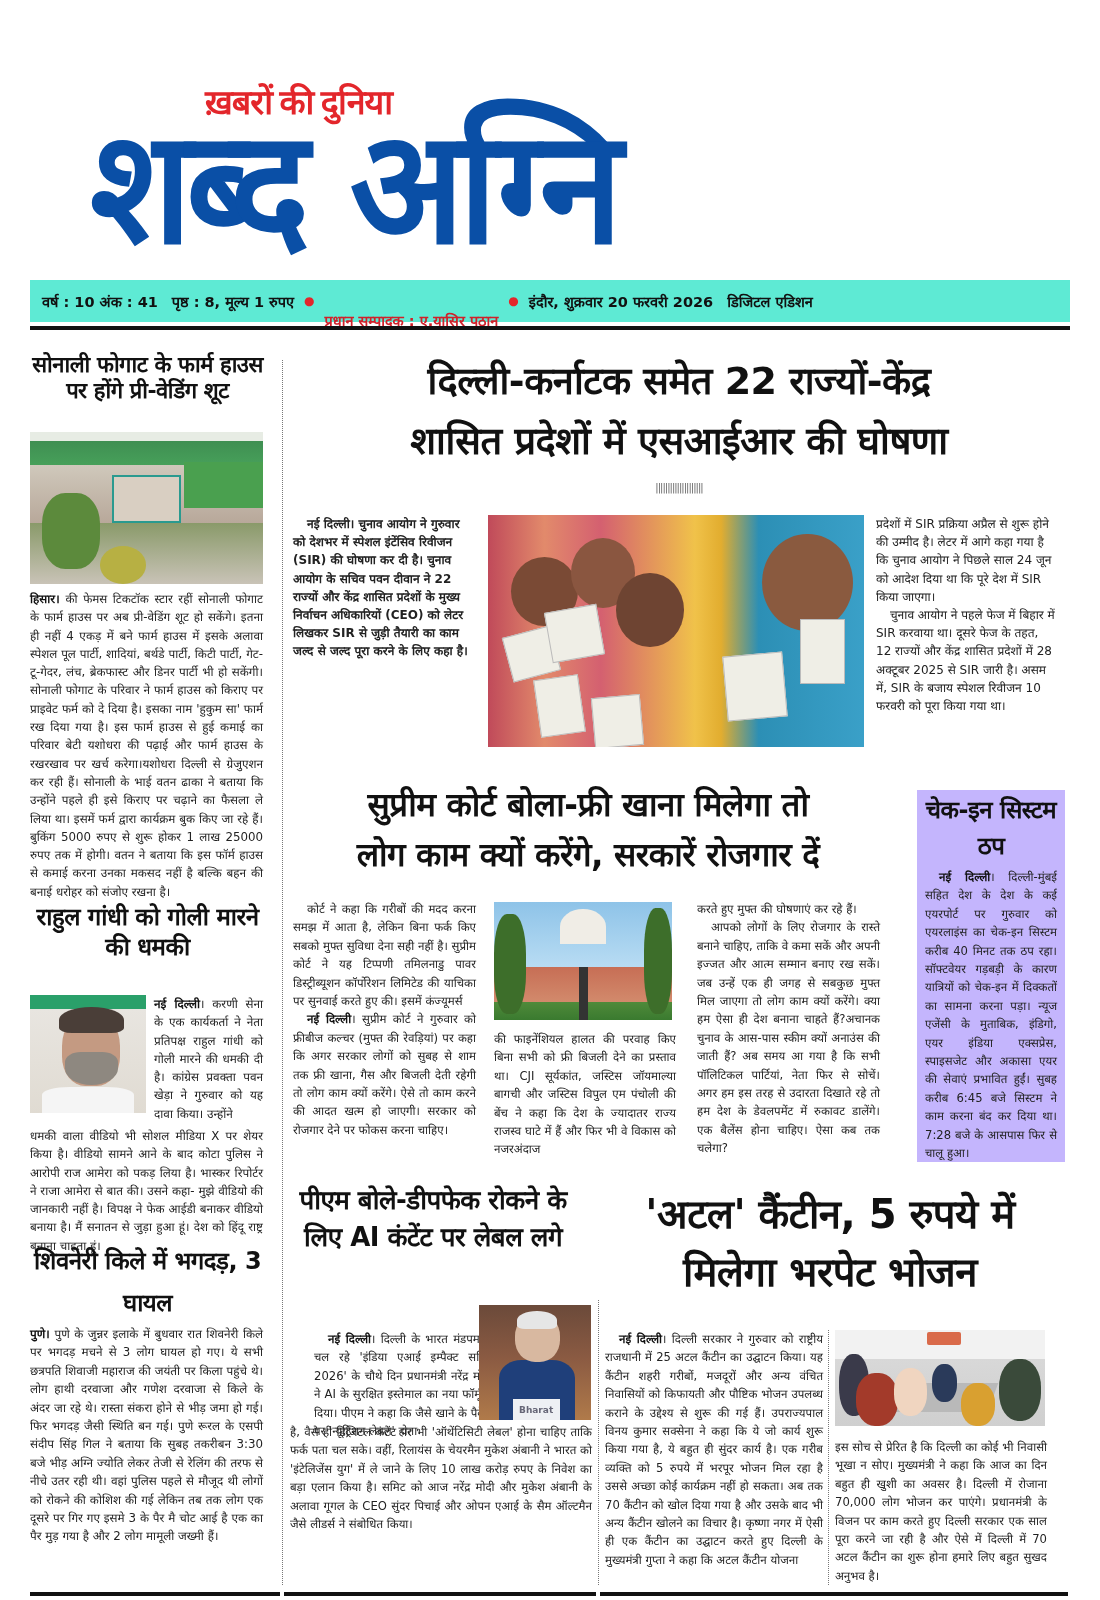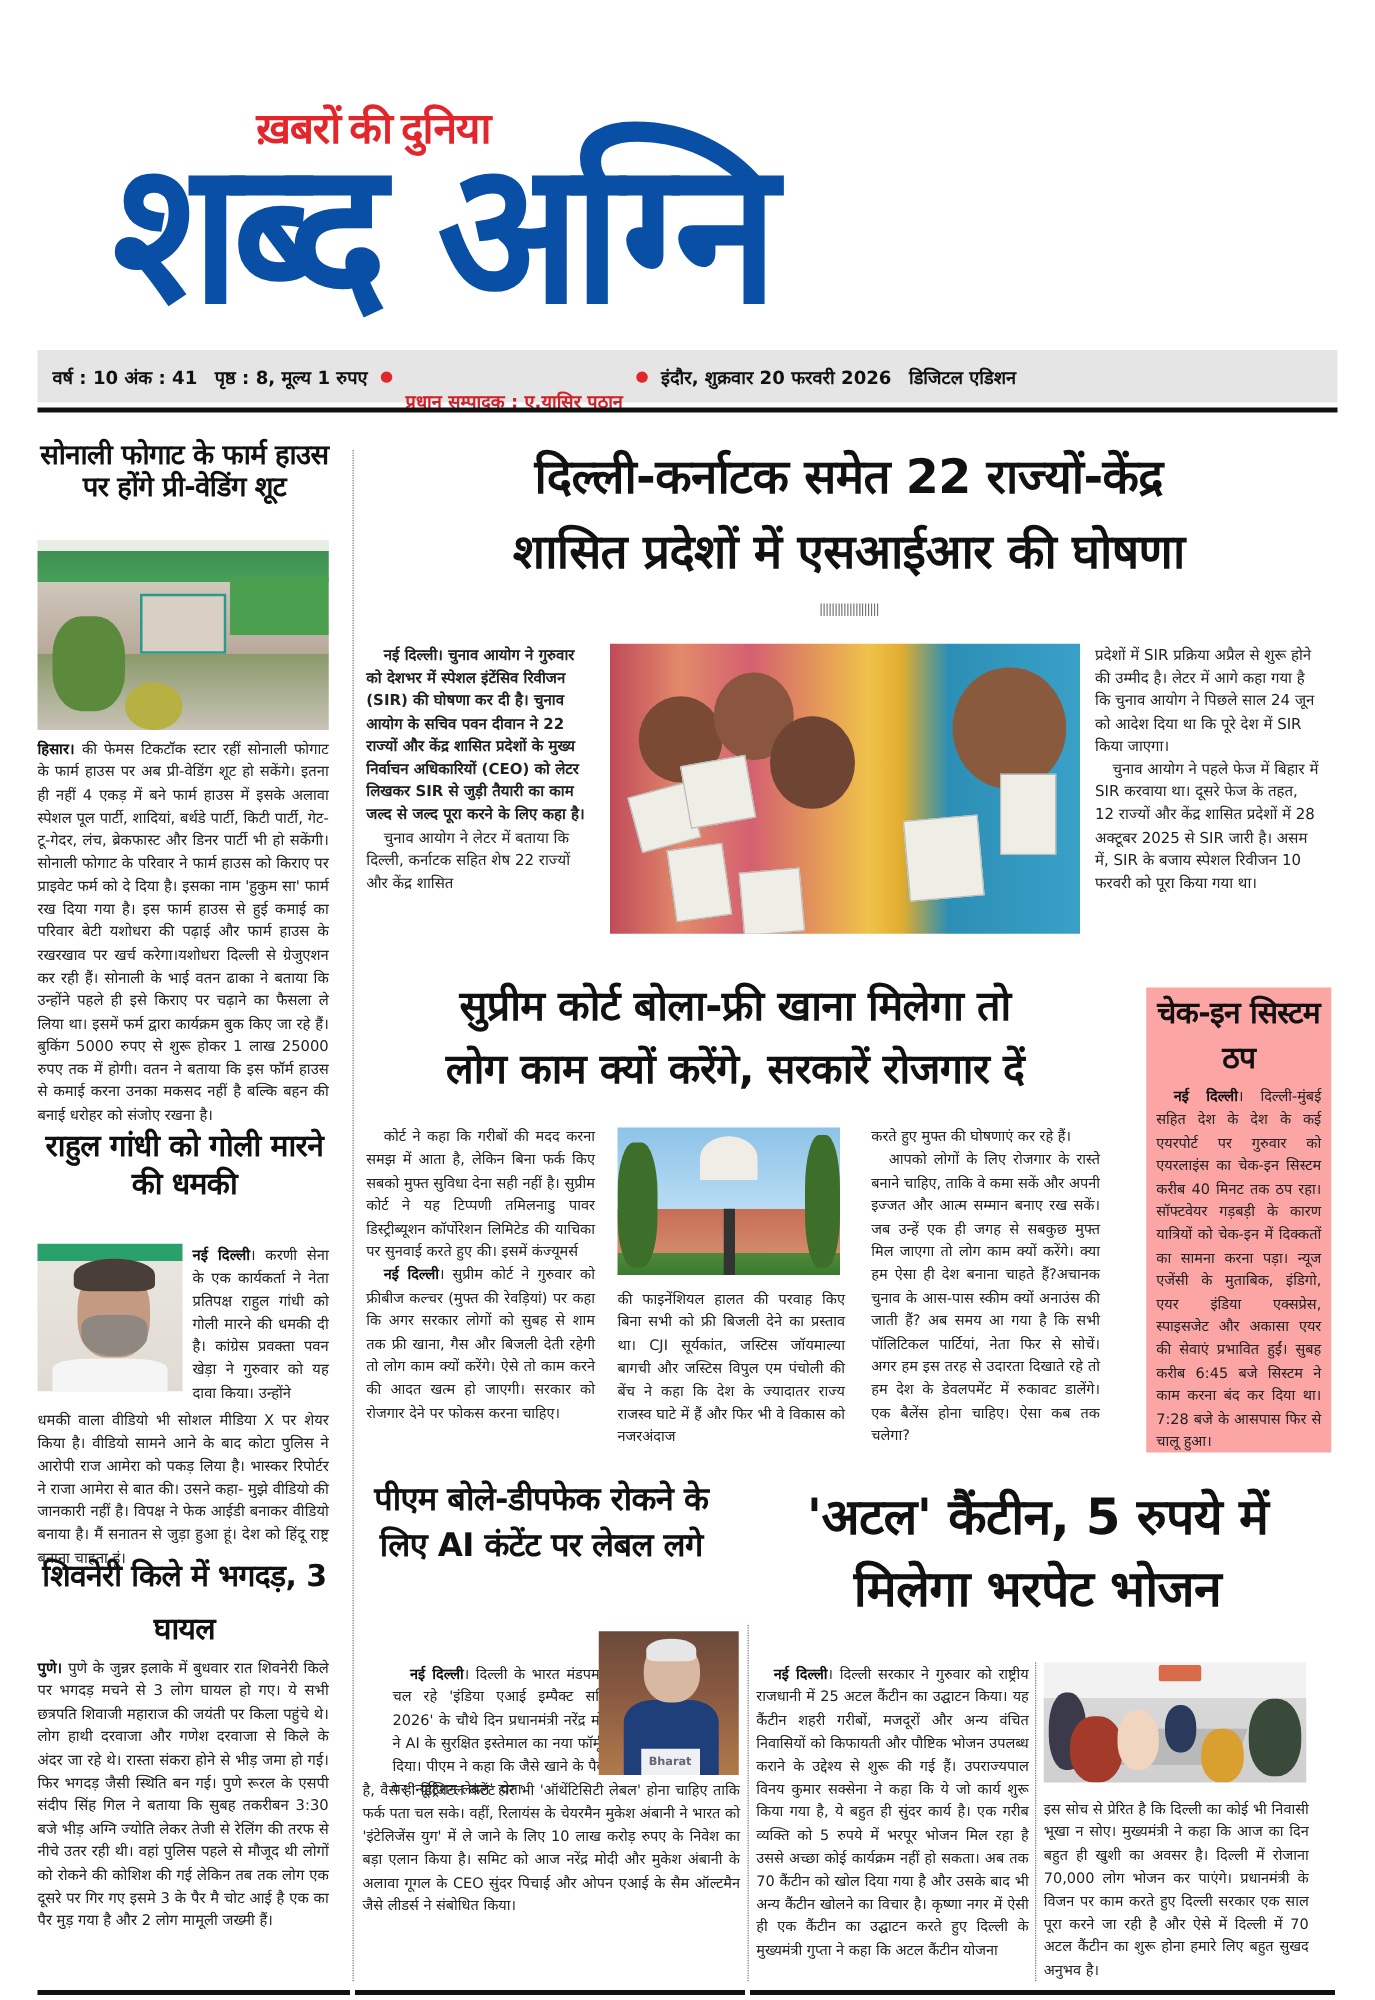--- a/index.html
+++ b/index.html
@@ -4,21 +4,21 @@
 <style>
   * { box-sizing: border-box; margin: 0; padding: 0; }
   html, body { width: 1100px; height: 1600px; background: #ffffff; overflow: hidden; }
   body { font-family: "DejaVu Sans", sans-serif; color: #1a1a1a; position: relative; }
 
   .abs { position: absolute; }
 
   
   .tagline { left: 205px; top: 78px; font-size: 34px; font-weight: 900; color: #e3262b; letter-spacing: -1px; font-family: Liberation Serif, serif; }
   .logo { left: 90px; top: 112px; font-size: 150px; font-weight: 900; color: #0a4fa6; letter-spacing: -6px; line-height: 1; transform: scaleY(1.05); }
-  .infobar { left: 30px; top: 280px; width: 1040px; height: 42px; background: #e5e5e5; display: flex; align-items: center; font-size: 14.5px; font-weight: 700; color: #111; padding: 0 12px; white-space: nowrap; }
+  .infobar { left: 30px; top: 280px; width: 1040px; height: 42px; background: #5eead4; display: flex; align-items: center; font-size: 14.5px; font-weight: 700; color: #111; padding: 0 12px; white-space: nowrap; }
   .infobar .sep { color: #e3262b; margin: 0 10px; font-size: 12px; }
   .infobar .editor { color: #d0212a; margin-top: 38px; }
   .infobar .gap { width: 14px; display: inline-block; }
   .rule-top { left: 30px; top: 326px; width: 1040px; height: 4px; background: #111; }
 
   
   .vdots { border-left: 1px dotted #777; }
 
   h2.head { font-weight: 900; color: #111; text-align: center; line-height: 1.2; letter-spacing: -0.5px; }
   .body-text { font-size: 12.2px; line-height: 18.6px; text-align: justify; color: #222; }
@@ -54,21 +54,21 @@
   .img-modi .head { position:absolute; left:32%; top:8%; width:40%; height:42%; background:#d8b8a0; border-radius:45%; }
   .img-modi .hair2 { position:absolute; left:34%; top:5%; width:36%; height:16%; background:#e6e6e6; border-radius:50% 50% 20% 20%; }
   .img-modi .vest { position:absolute; left:18%; top:48%; width:68%; height:52%; background:#1f3f7a; border-radius:30% 30% 0 0; }
   .img-modi .plate { position:absolute; left:30%; top:82%; width:42%; height:18%; background:#eef0f4; color:#667; font-size:9px; font-weight:700; display:flex; align-items:center; justify-content:center; }
 
   .img-canteen { background: linear-gradient(180deg, #f2f2f2 0%, #f2f2f2 30%, #d8d8d8 30%, #cfcfcf 100%); }
   .img-canteen .p { position:absolute; border-radius:45%; }
   .img-canteen .table { position:absolute; left:30%; top:55%; width:45%; height:30%; background:#b9b9b9; transform: skewX(-20deg); }
 
   
-  .grey-box { background: #fca5a5; }
+  .grey-box { background: #c4b5fd; }
 
   .bottom-rule { height: 4px; background: #111; }
   .dash-mark { font-size: 10px; color: #666; letter-spacing: -1px; }
 </style>
 </head>
 <body>
 
 <div class="abs tagline">ख़बरों की दुनिया</div>
 <div class="abs logo">शब्द अग्नि</div>
 
@@ -118,21 +118,20 @@
 
 <h2 class="abs head" style="left:288px; top:352px; width:782px; font-size:38px; line-height:58px;">दिल्ली-कर्नाटक समेत 22 राज्यों-केंद्र</h2>
 <h2 class="abs head" style="left:288px; top:412px; width:782px; font-size:38px; line-height:58px;">शासित प्रदेशों में एसआईआर की घोषणा</h2>
 <div class="abs" style="left:288px; top:482px; width:782px; display:flex; align-items:center; justify-content:center;">
   <span class="dash-mark">||||||||||</span>
   <span class="dash-mark">||||||||||</span>
 </div>
 
 <div class="abs body-text" style="left:293px; top:515px; width:182px; font-size:12px; line-height:18.2px; text-align:left;">
   <span class="lead" style="display:block; text-indent:14px;">नई दिल्ली। चुनाव आयोग ने गुरुवार को देशभर में स्पेशल इंटेंसिव रिवीजन (SIR) की घोषणा कर दी है। चुनाव आयोग के सचिव पवन दीवान ने 22 राज्यों और केंद्र शासित प्रदेशों के मुख्य निर्वाचन अधिकारियों (CEO) को लेटर लिखकर SIR से जुड़ी तैयारी का काम जल्द से जल्द पूरा करने के लिए कहा है।</span>
-  <span style="display:block; text-indent:14px;">चुनाव आयोग ने लेटर में बताया कि दिल्ली, कर्नाटक सहित शेष 22 राज्यों और केंद्र शासित</span>
 </div>
 
 <div class="abs img img-voters" style="left:488px; top:515px; width:376px; height:232px;">
   <div class="f" style="left:6%; top:18%; width:18%; height:30%;"></div>
   <div class="f" style="left:22%; top:10%; width:17%; height:30%; background:#8a5640;"></div>
   <div class="f" style="left:34%; top:25%; width:18%; height:32%; background:#6e4432;"></div>
   <div class="f" style="left:73%; top:8%; width:24%; height:42%; background:#8a5a3f;"></div>
   <div class="card" style="left:5%; top:50%; width:13%; height:20%; transform:rotate(-15deg);"></div>
   <div class="card" style="left:16%; top:40%; width:14%; height:22%; transform:rotate(-10deg);"></div>
   <div class="card" style="left:13%; top:70%; width:12%; height:25%; transform:rotate(-8deg);"></div>

